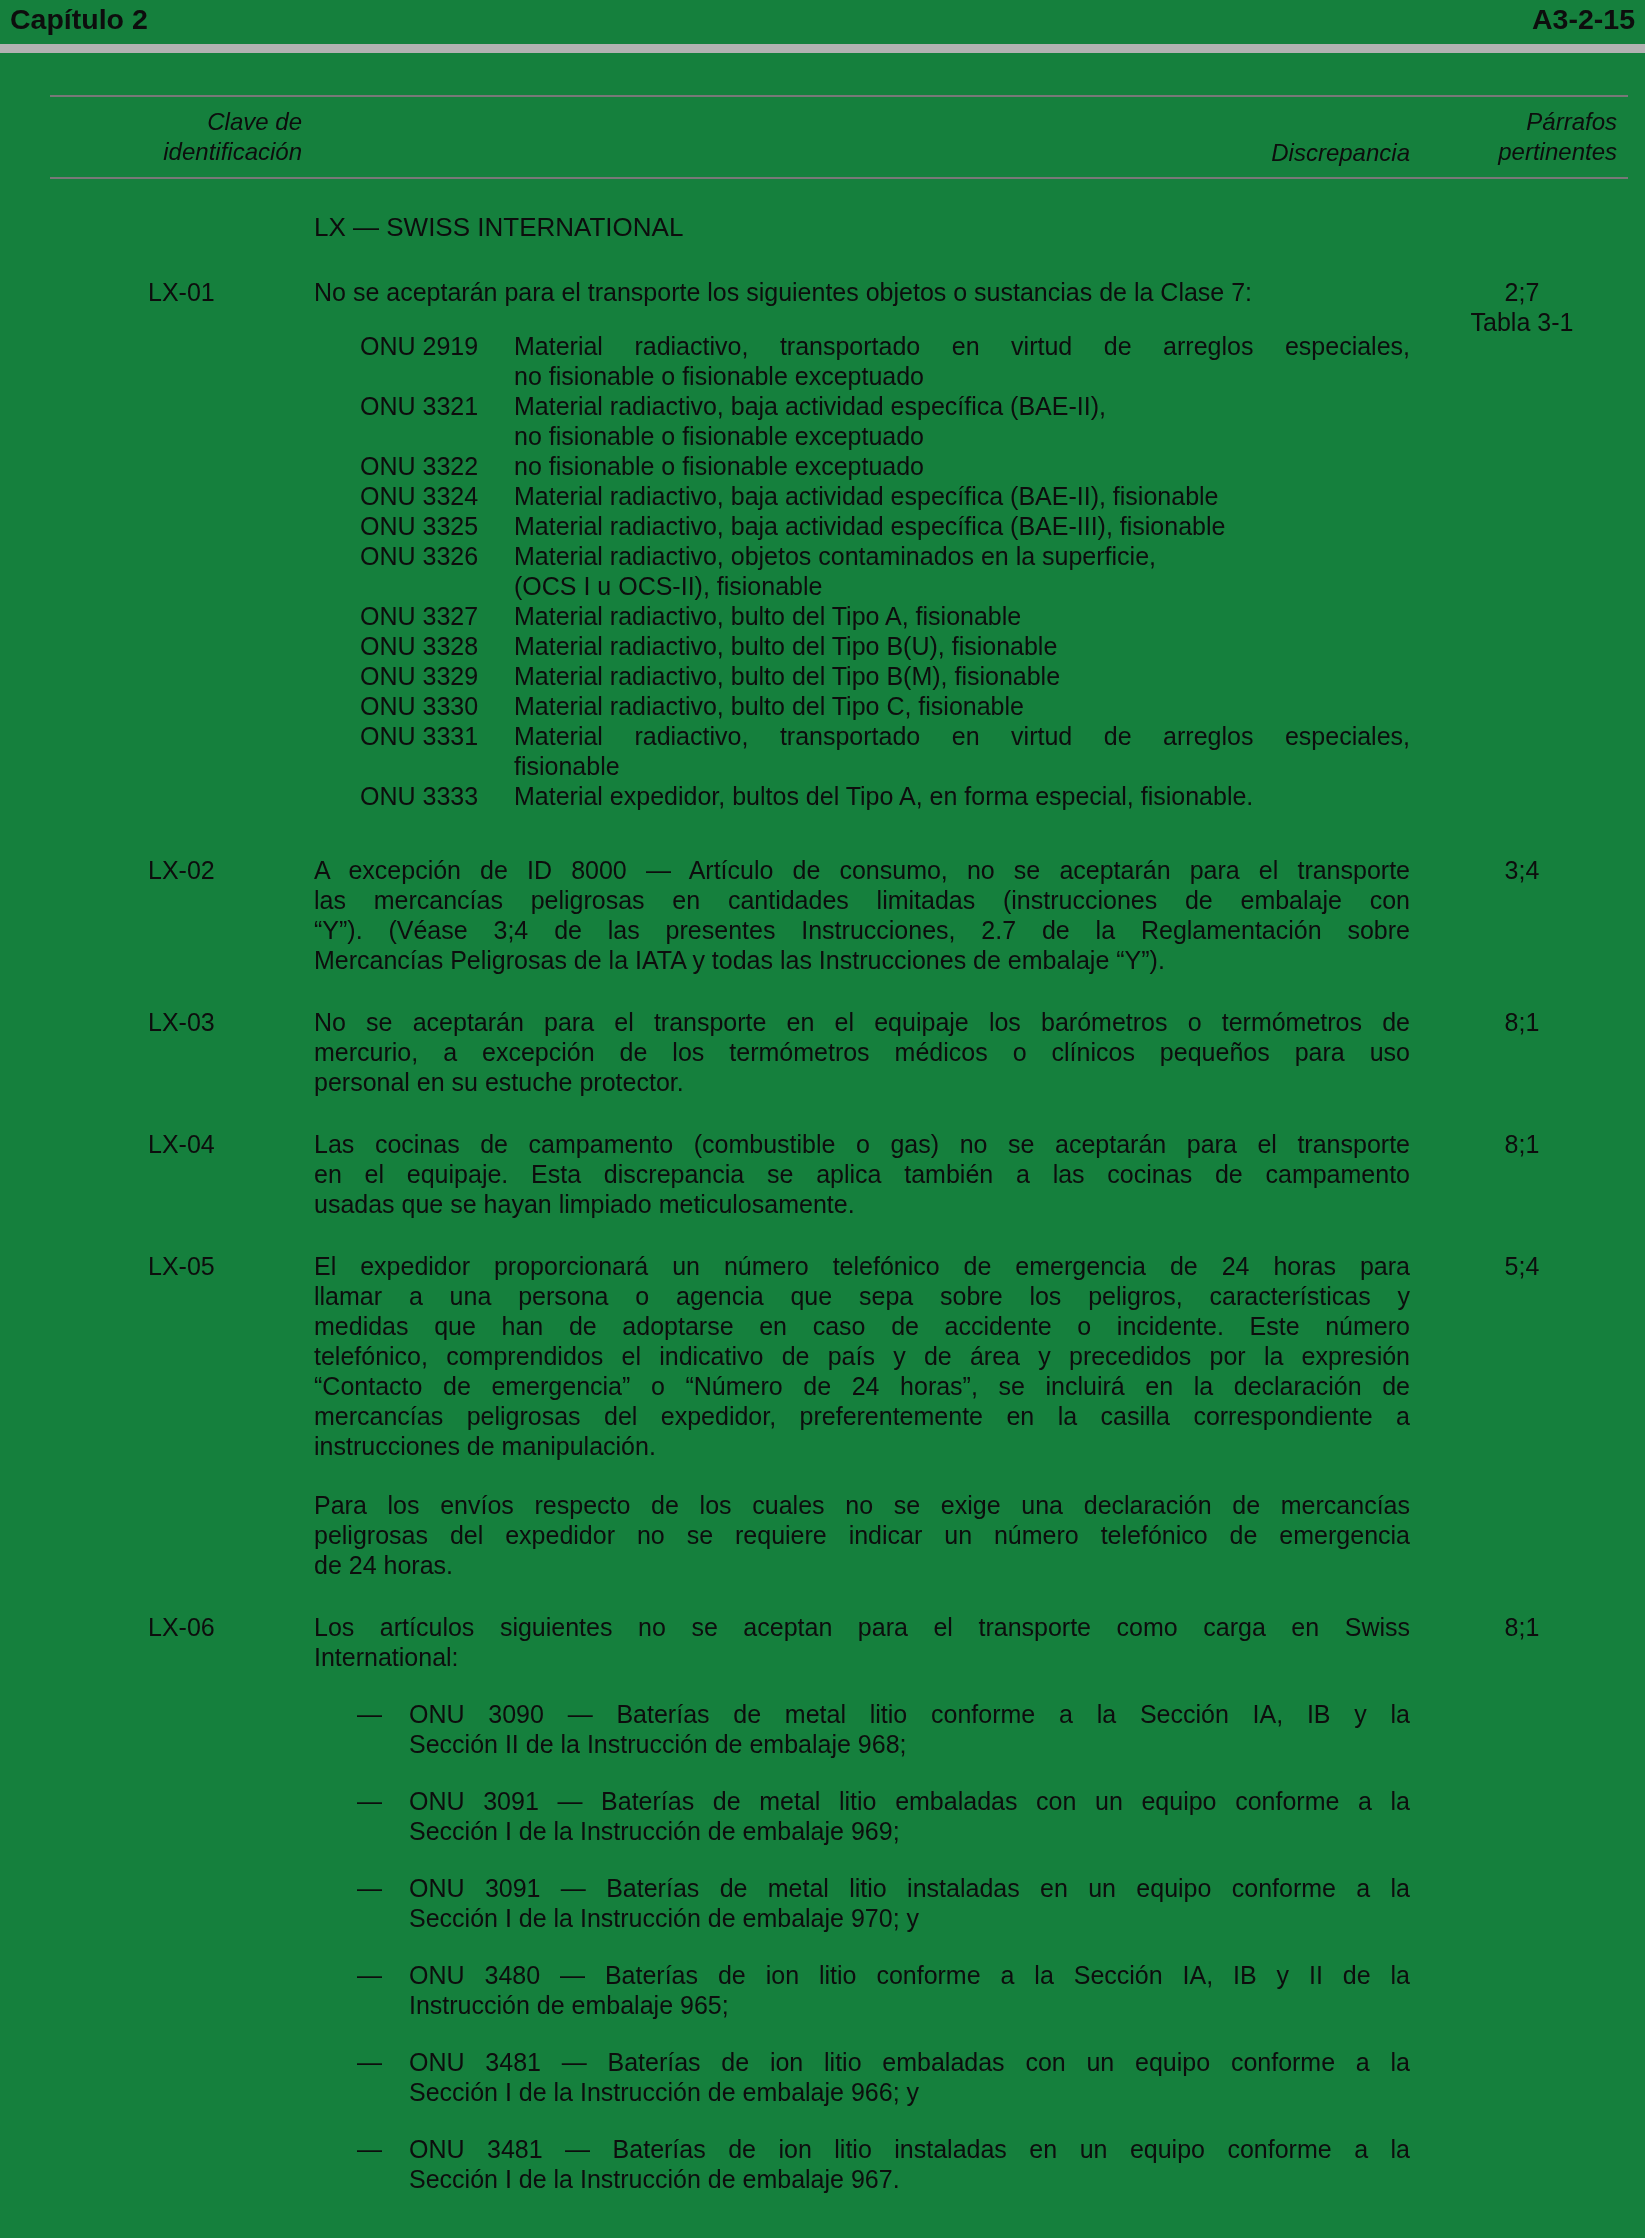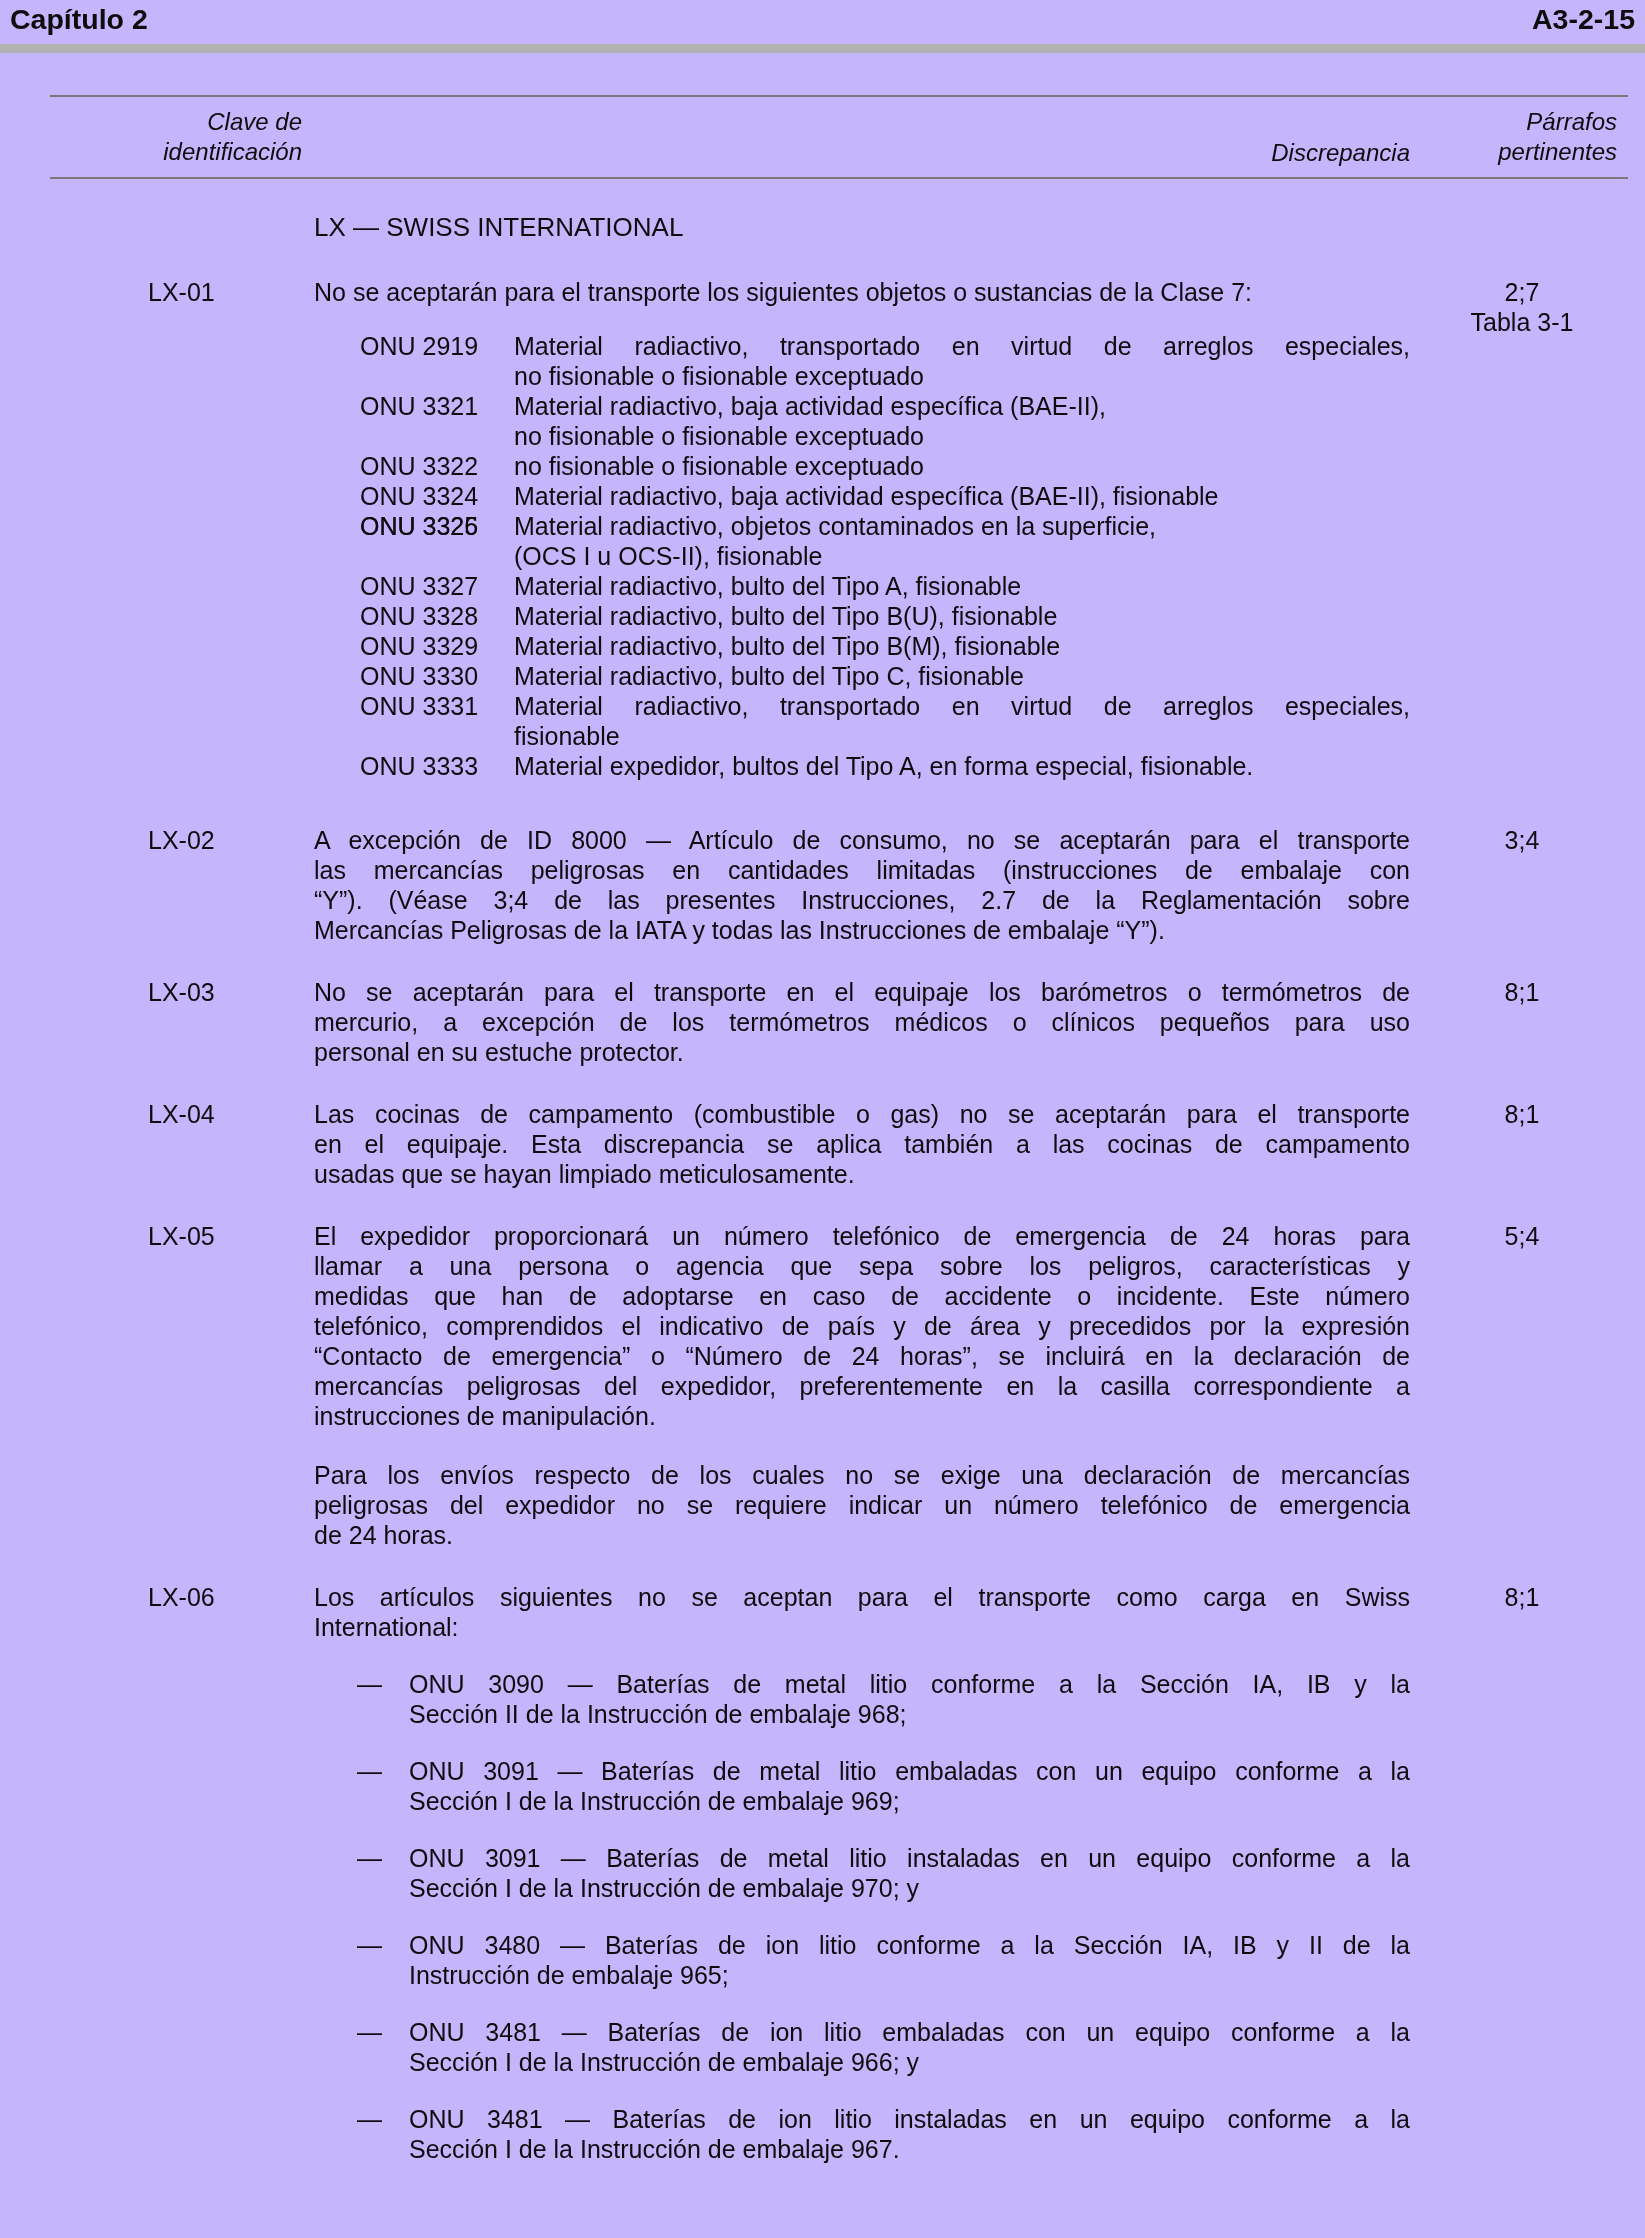--- a/index.html
+++ b/index.html
@@ -1,17 +1,17 @@
 <!DOCTYPE html>
 <html style="font-size:13.4px"><head>
 <meta charset="utf-8">
 <style>
   html,body { margin:0; padding:0; background:#ffffff; }
   #page {
-    position:relative; width:1645px; height:2239px; background:#c4b5fd;
+    position:relative; width:1645px; height:2239px; background:#15803d;
     font-family:"Liberation Sans","DejaVu Sans",sans-serif;
     font-size:25px; line-height:30px; color:#0d0d0d; overflow:hidden;
   }
   .hdr { position:absolute; top:1.7px; font-weight:bold; font-size:28.5px; line-height:34px; }
   .hdr-left  { left:10px; }
   .hdr-right { right:10px; }
   .graybar { position:absolute; left:0; top:44px; width:100%; height:9.2px; background:#b2b2b2; }
   .rule { position:absolute; left:50px; width:1578px; height:1.7px; background:#787878; }
   .rule-top { top:95px; }
   .rule-bottom { top:177px; }
@@ -81,20 +81,21 @@
           <div class="onu">
             <span class="onu-code">ONU 3322</span>
             <div>no fisionable o fisionable exceptuado</div>
           </div>
           <div class="onu">
             <span class="onu-code">ONU 3324</span>
             <div>Material radiactivo, baja actividad específica (BAE-II), fisionable</div>
           </div>
           <div class="onu">
             <span class="onu-code">ONU 3325</span>
+            <div>Material radiactivo, baja actividad específica (BAE-III), fisionable</div>
           </div>
           <div class="onu">
             <span class="onu-code">ONU 3326</span>
             <div>Material radiactivo, objetos contaminados en la superficie,</div>
             <div>(OCS I u OCS-II), fisionable</div>
           </div>
           <div class="onu">
             <span class="onu-code">ONU 3327</span>
             <div>Material radiactivo, bulto del Tipo A, fisionable</div>
           </div>

